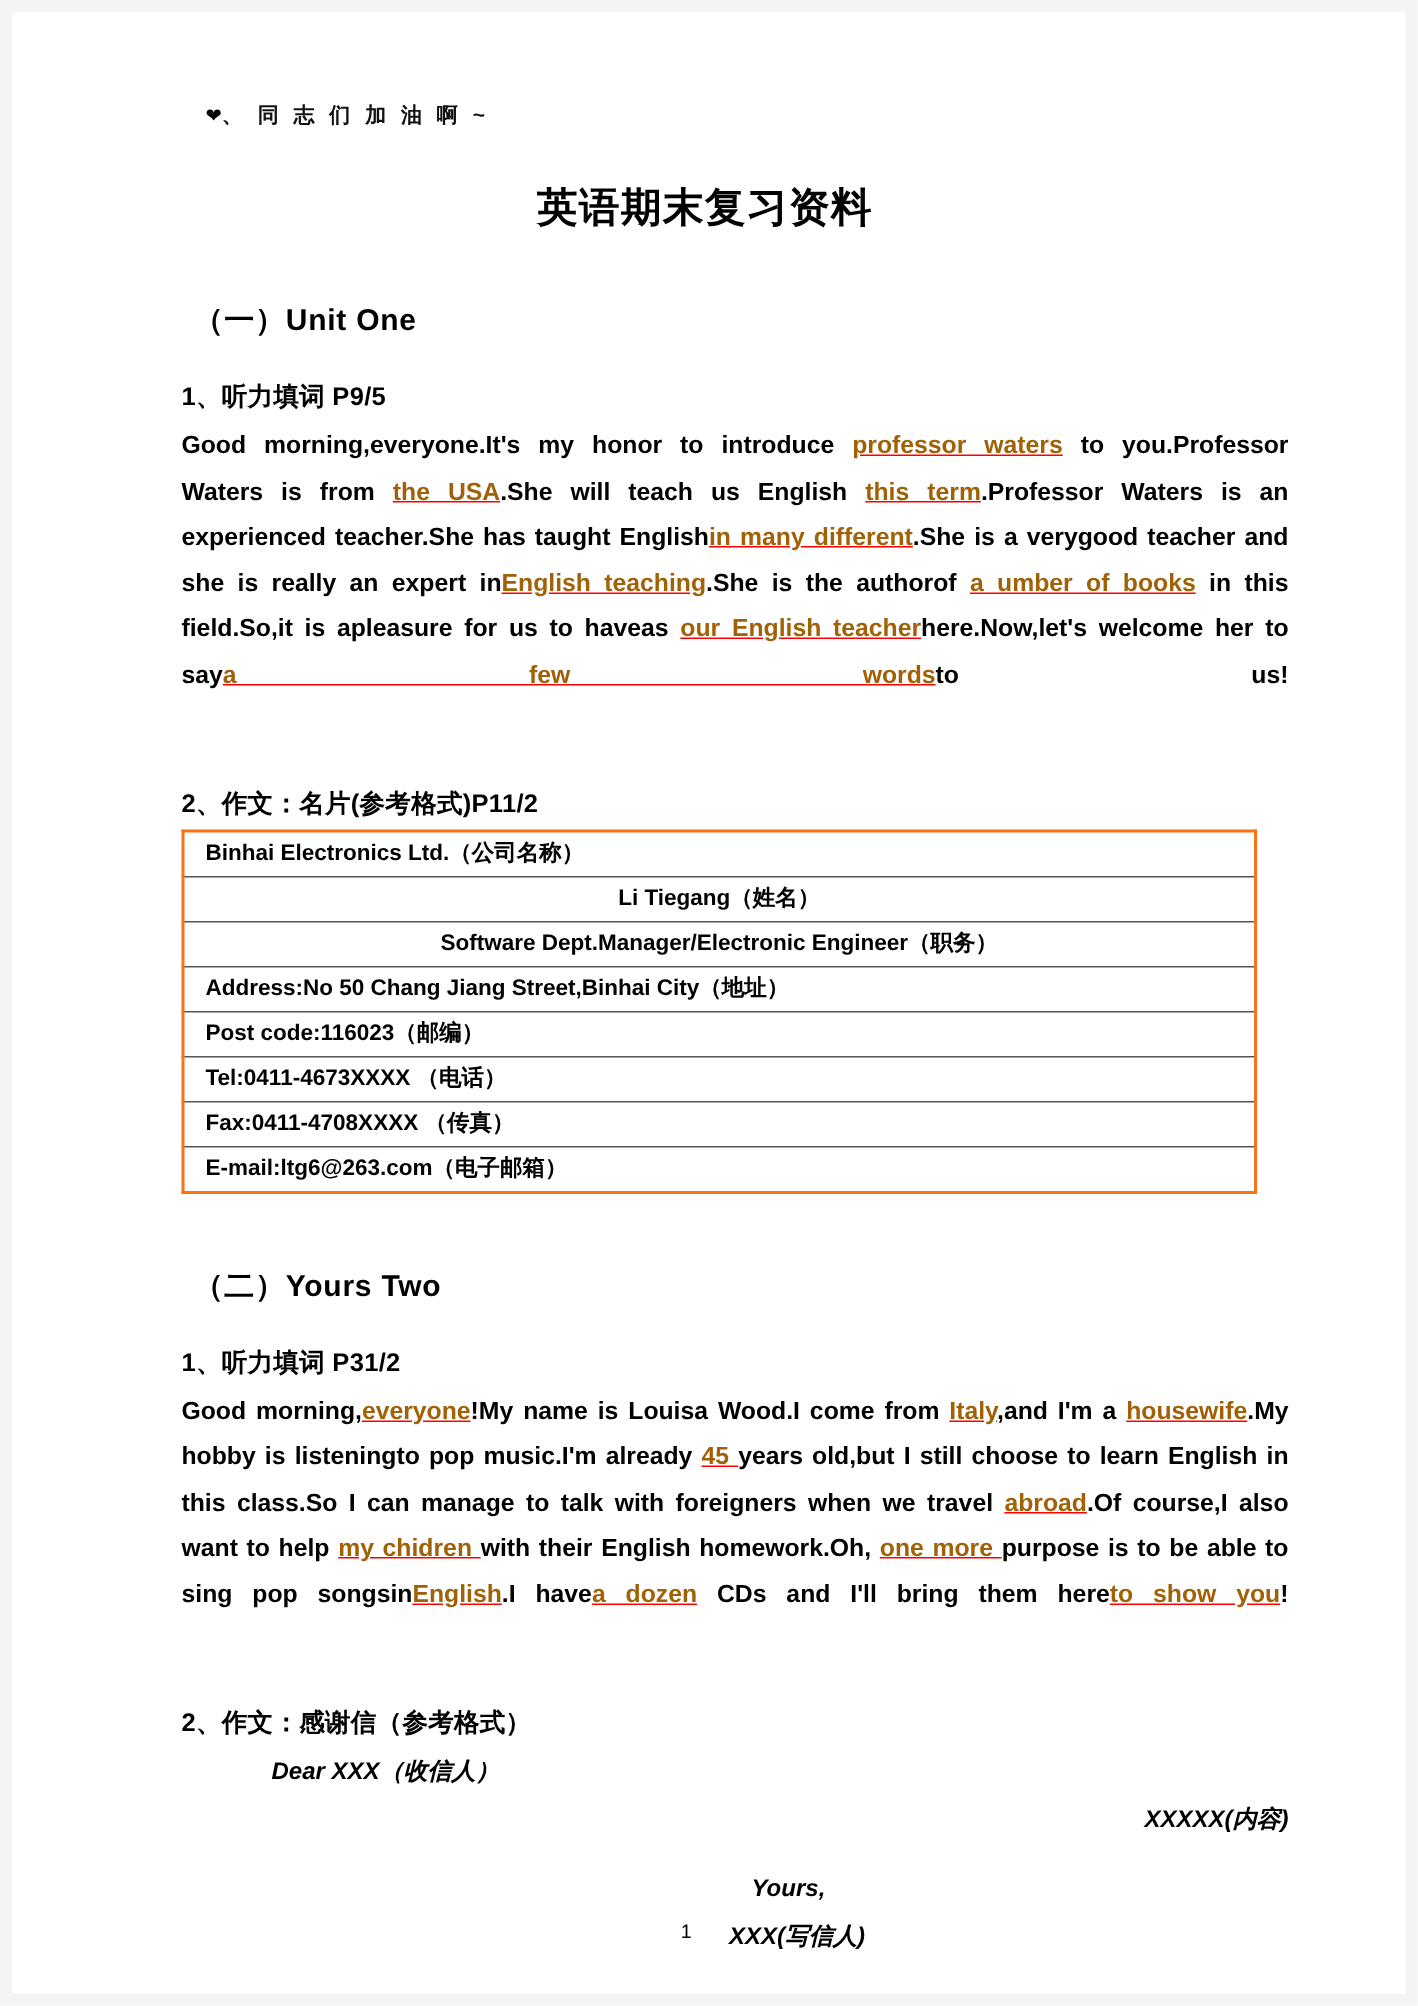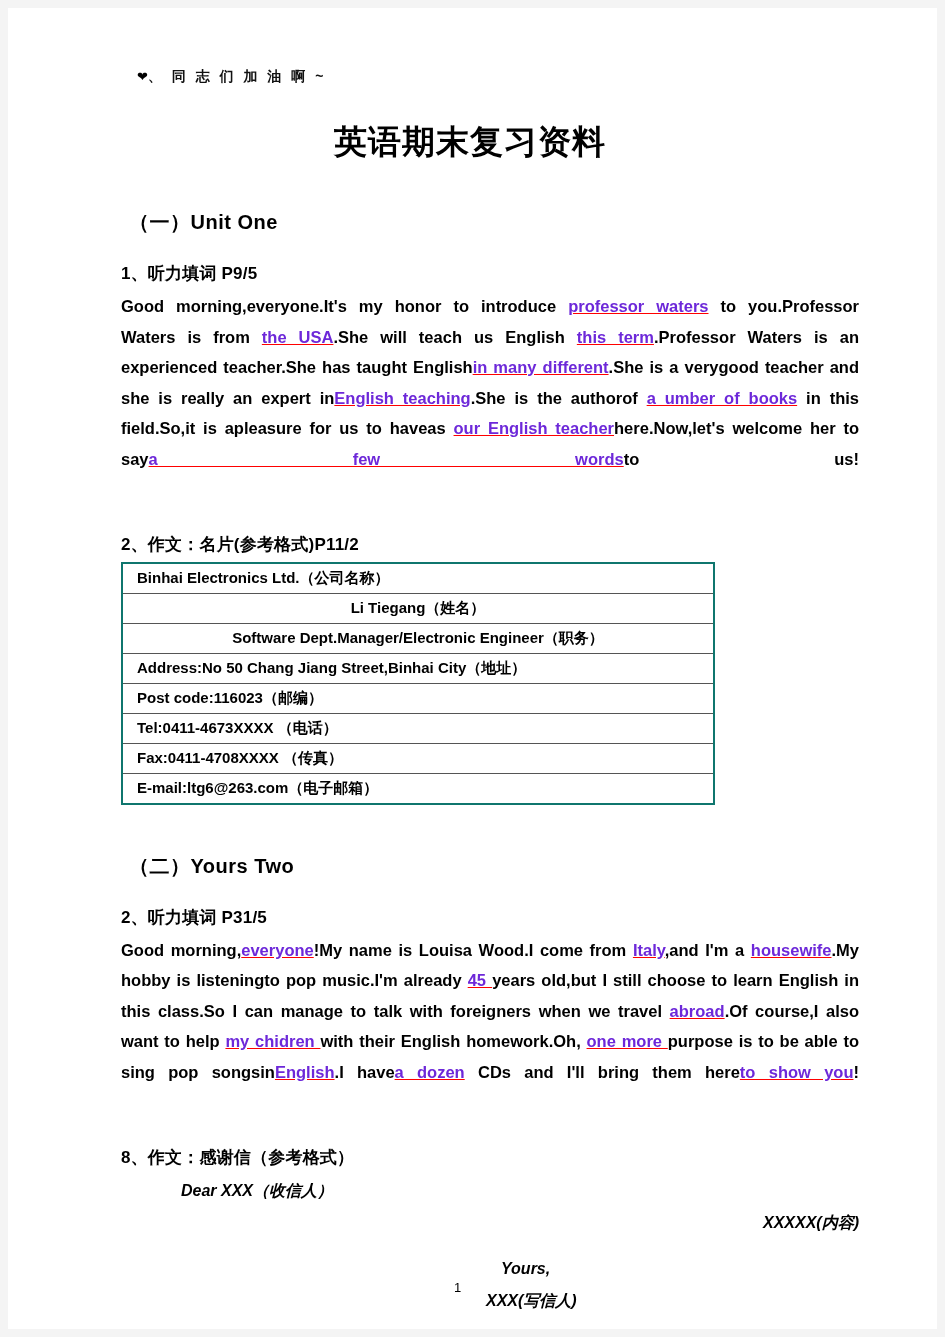--- a/index.html
+++ b/index.html
@@ -41,21 +41,21 @@
   }
   .heart-icon {
     font-size: 13px;
     color: #000000;
     letter-spacing: 0;
   }
 
   
   .doc-title {
     text-align: center;
-    font-size: 33px;
+    font-size: 27px;
     font-weight: bold;
     color: #000000;
     letter-spacing: 1px;
     margin: 0 0 44px 0;
     padding-right: 40px;
   }
 
   
   .unit-heading {
     font-size: 20px;
@@ -84,32 +84,32 @@
     text-justify: inter-word;
     margin: 0 0 28px 0;
     word-spacing: 1px;
   }
   .body-para::after {
     content: "";
     display: inline-block;
     width: 100%;
   }
   .fill {
-    color: #6d28d9;
+    color: #a16207;
     text-decoration: underline;
     text-decoration-color: #ff0000;
     text-underline-offset: 1px;
   }
 
   
   .card-table {
     border-collapse: collapse;
-    width: 594px;
+    width: 717px;
     margin: 4px 0 0 0;
-    border: 2px solid #0f766e;
+    border: 2px solid #f97316;
     table-layout: fixed;
   }
   .card-table td {
     border: 1px solid #555555;
     font-size: 15px;
     font-weight: bold;
     color: #000000;
     padding: 5px 6px 5px 14px;
     height: 19px;
     line-height: 1.25;
@@ -192,24 +192,24 @@
           <tr>
             <td>E-mail:ltg6@263.com（电子邮箱）</td>
           </tr>
         </tbody>
     </table>
 
     <div class="spacer-lg"></div>
 
     <div class="unit-heading">（二）Yours Two</div>
 
-    <div class="sub-heading">2、听力填词 P31/5</div>
+    <div class="sub-heading">1、听力填词 P31/2</div>
     <div class="body-para"><span>Good morning,</span><span class="fill">everyone</span><span>!My name is Louisa Wood.I come from </span><span class="fill">Italy</span><span>,and I'm a </span><span class="fill">housewife</span><span>.My hobby is listeningto pop music.I'm already </span><span class="fill">45 </span><span>years old,but I still choose to learn English in this class.So I can manage to talk with foreigners when we travel </span><span class="fill">abroad</span><span>.Of course,I also want to help </span><span class="fill">my chidren </span><span>with their English homework.Oh, </span><span class="fill">one more </span><span>purpose is to be able to sing pop songsin</span><span class="fill">English</span><span>.I have</span><span class="fill">a dozen</span><span> CDs and I'll bring them here</span><span class="fill">to show you</span><span>!</span></div>
 
-    <div class="sub-heading">8、作文：感谢信（参考格式）</div>
+    <div class="sub-heading">2、作文：感谢信（参考格式）</div>
     <div class="letter-block">
       <div class="letter-line lt-indent-1">Dear XXX（收信人）</div>
       <div class="letter-line lt-indent-2">XXXXX(内容)</div>
       <div class="letter-gap"></div>
       <div class="letter-line lt-indent-3">Yours,</div>
       <div class="letter-line lt-indent-4">XXX(写信人)</div>
     </div>
 
     <div class="page-number">1</div>
 

